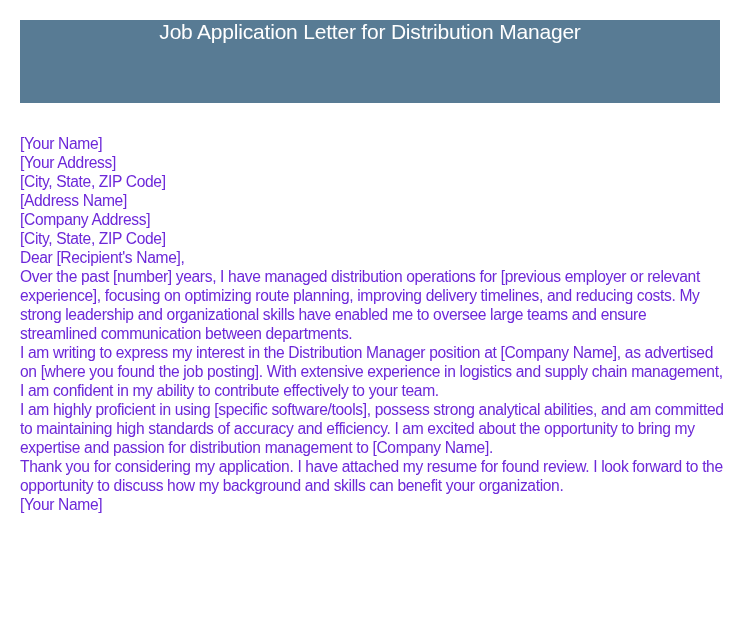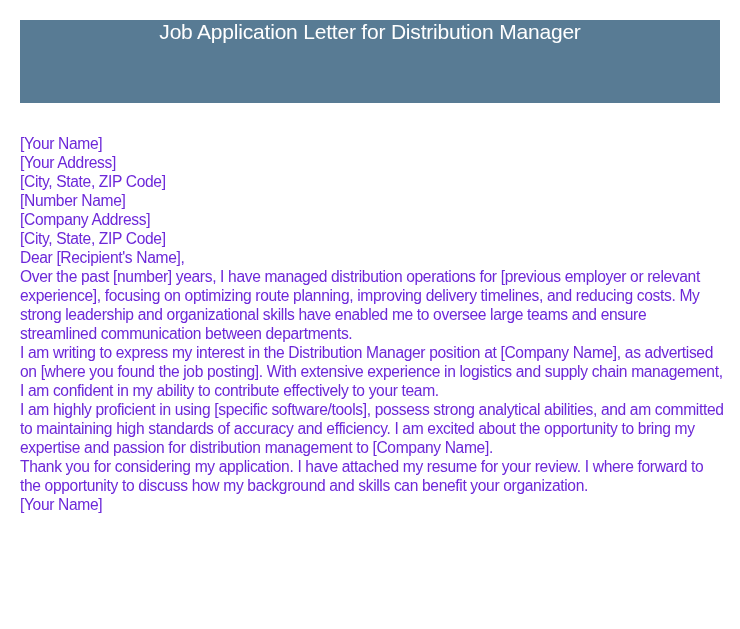--- a/index.html
+++ b/index.html
@@ -23,22 +23,22 @@
 <body>
 
 <div class="header">
   <h1>Job Application Letter for Distribution Manager</h1>
 </div>
 
 <div class="letter">
   <div>[Your Name]</div>
   <div>[Your Address]</div>
   <div>[City, State, ZIP Code]</div>
-  <div>[Number Name]</div>
+  <div>[Address Name]</div>
   <div>[Company Address]</div>
   <div>[City, State, ZIP Code]</div>
   <div>Dear [Recipient's Name],</div>
   <div>Over the past [number] years, I have managed distribution operations for [previous employer or relevant experience], focusing on optimizing route planning, improving delivery timelines, and reducing costs. My strong leadership and organizational skills have enabled me to oversee large teams and ensure streamlined communication between departments.</div>
   <div>I am writing to express my interest in the Distribution Manager position at [Company Name], as advertised on [where you found the job posting]. With extensive experience in logistics and supply chain management, I am confident in my ability to contribute effectively to your team.</div>
   <div>I am highly proficient in using [specific software/tools], possess strong analytical abilities, and am committed to maintaining high standards of accuracy and efficiency. I am excited about the opportunity to bring my expertise and passion for distribution management to [Company Name].</div>
-  <div>Thank you for considering my application. I have attached my resume for your review. I where forward to the opportunity to discuss how my background and skills can benefit your organization.</div>
+  <div>Thank you for considering my application. I have attached my resume for found review. I look forward to the opportunity to discuss how my background and skills can benefit your organization.</div>
   <div>[Your Name]</div>
 </div>
 
 </body></html>

